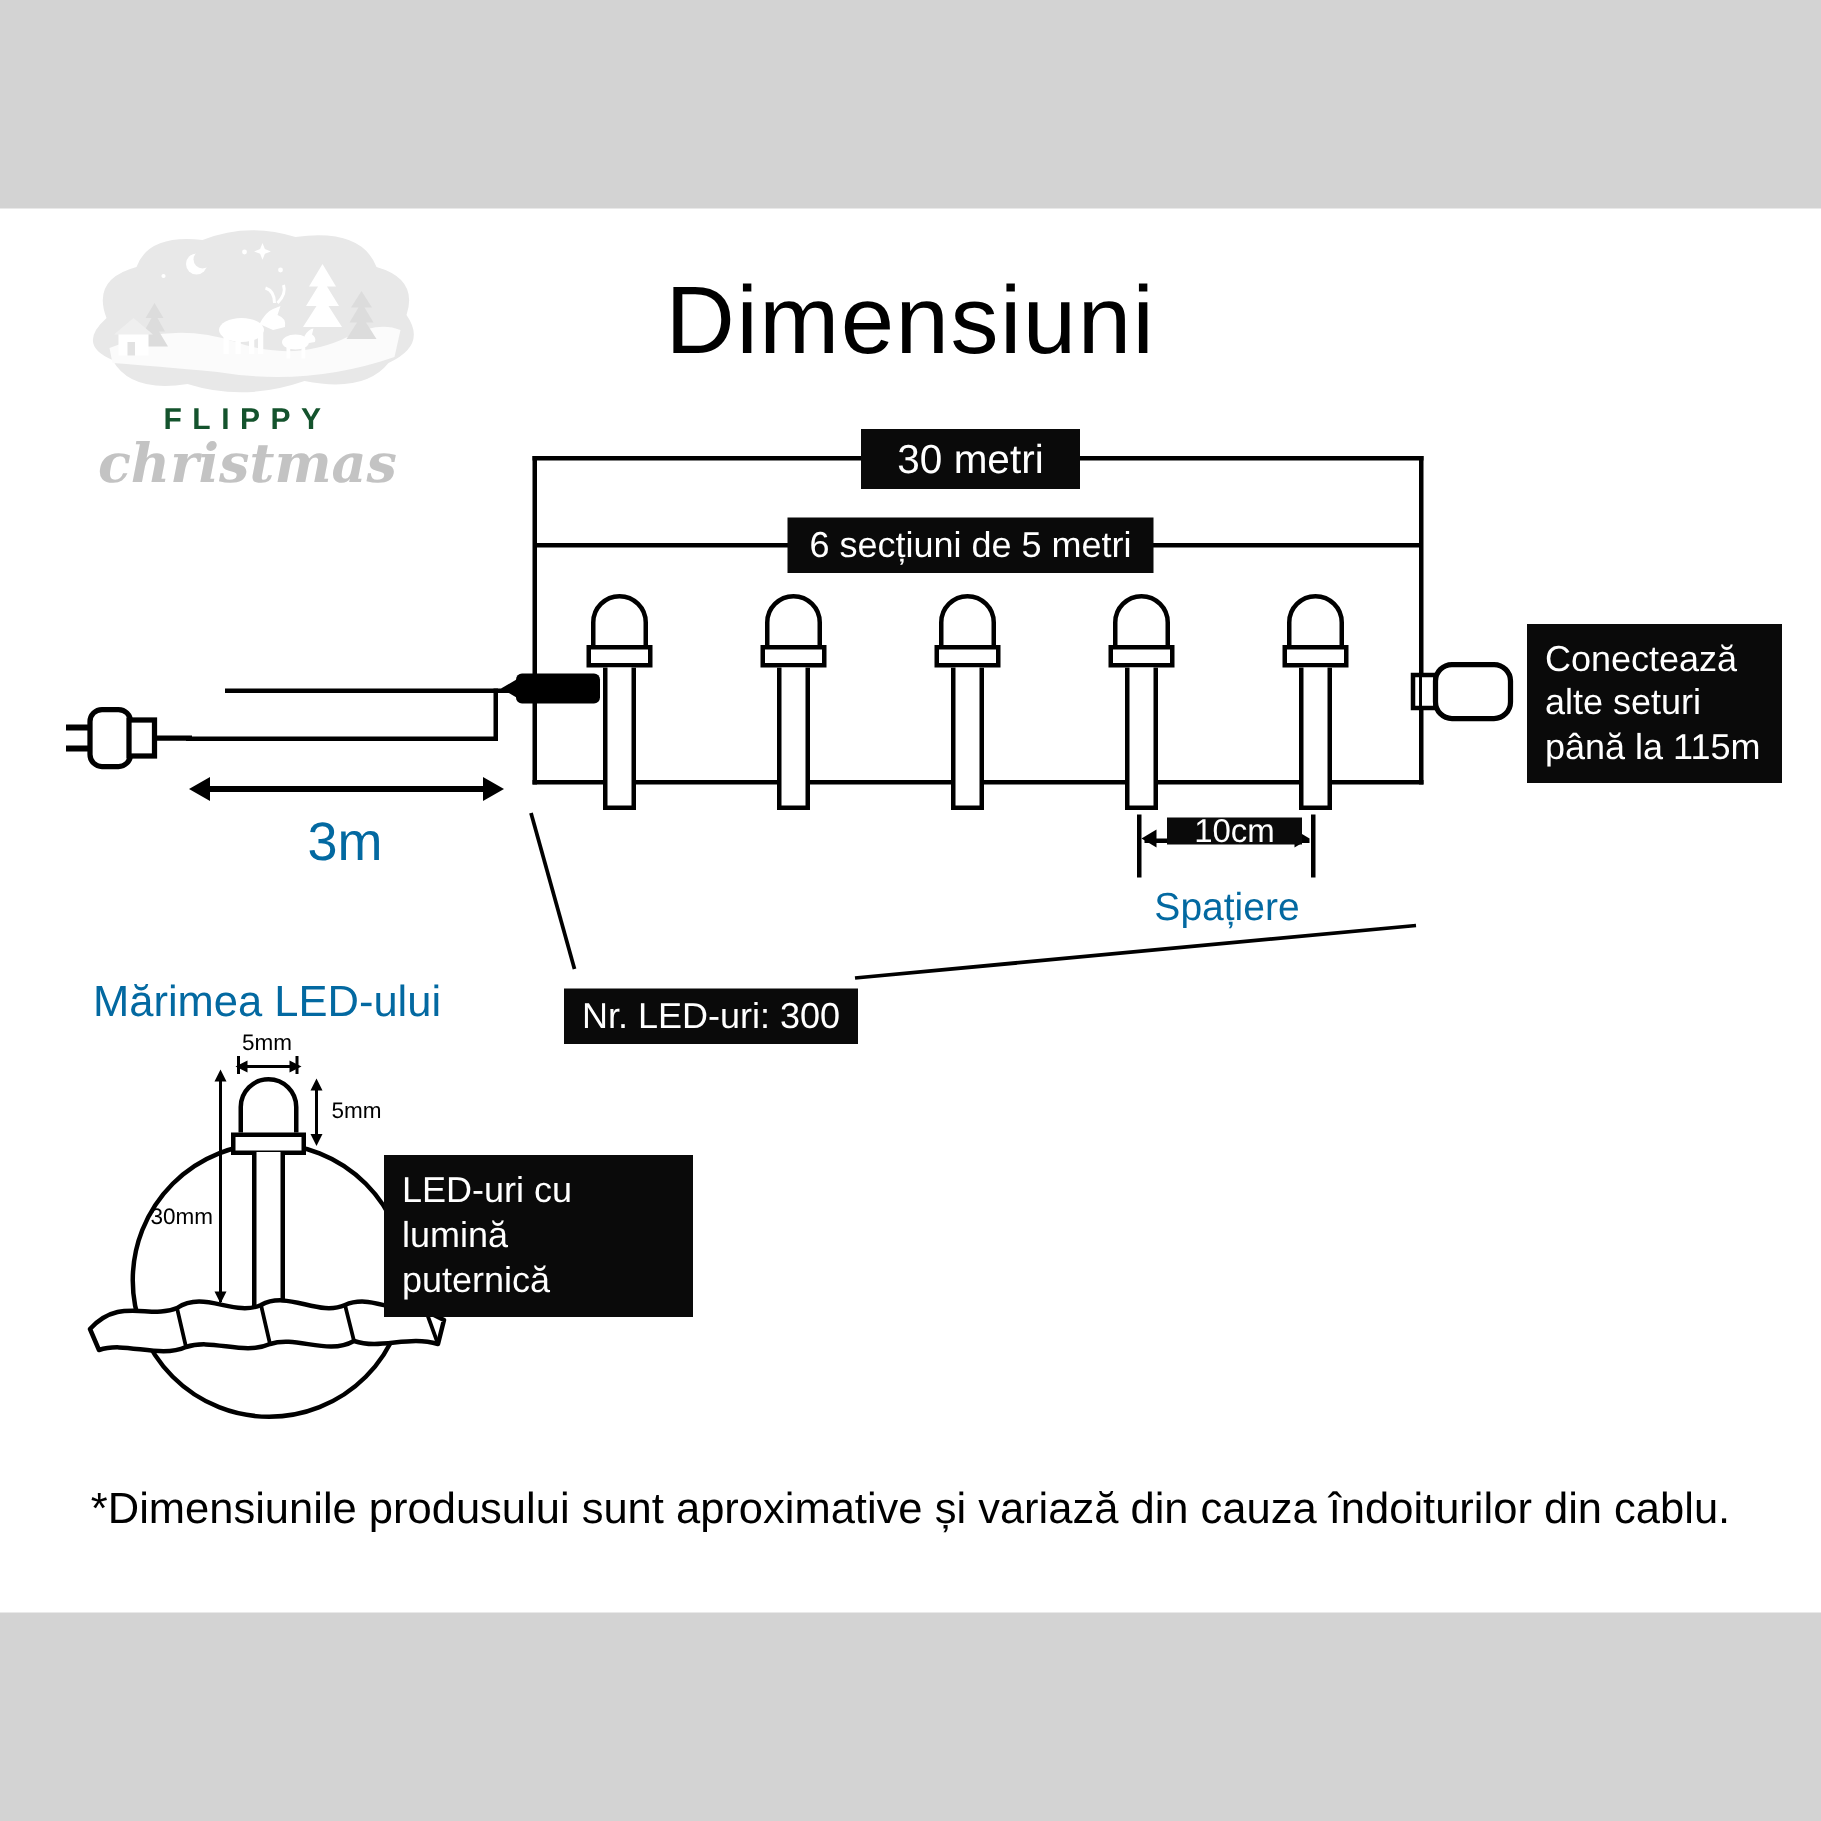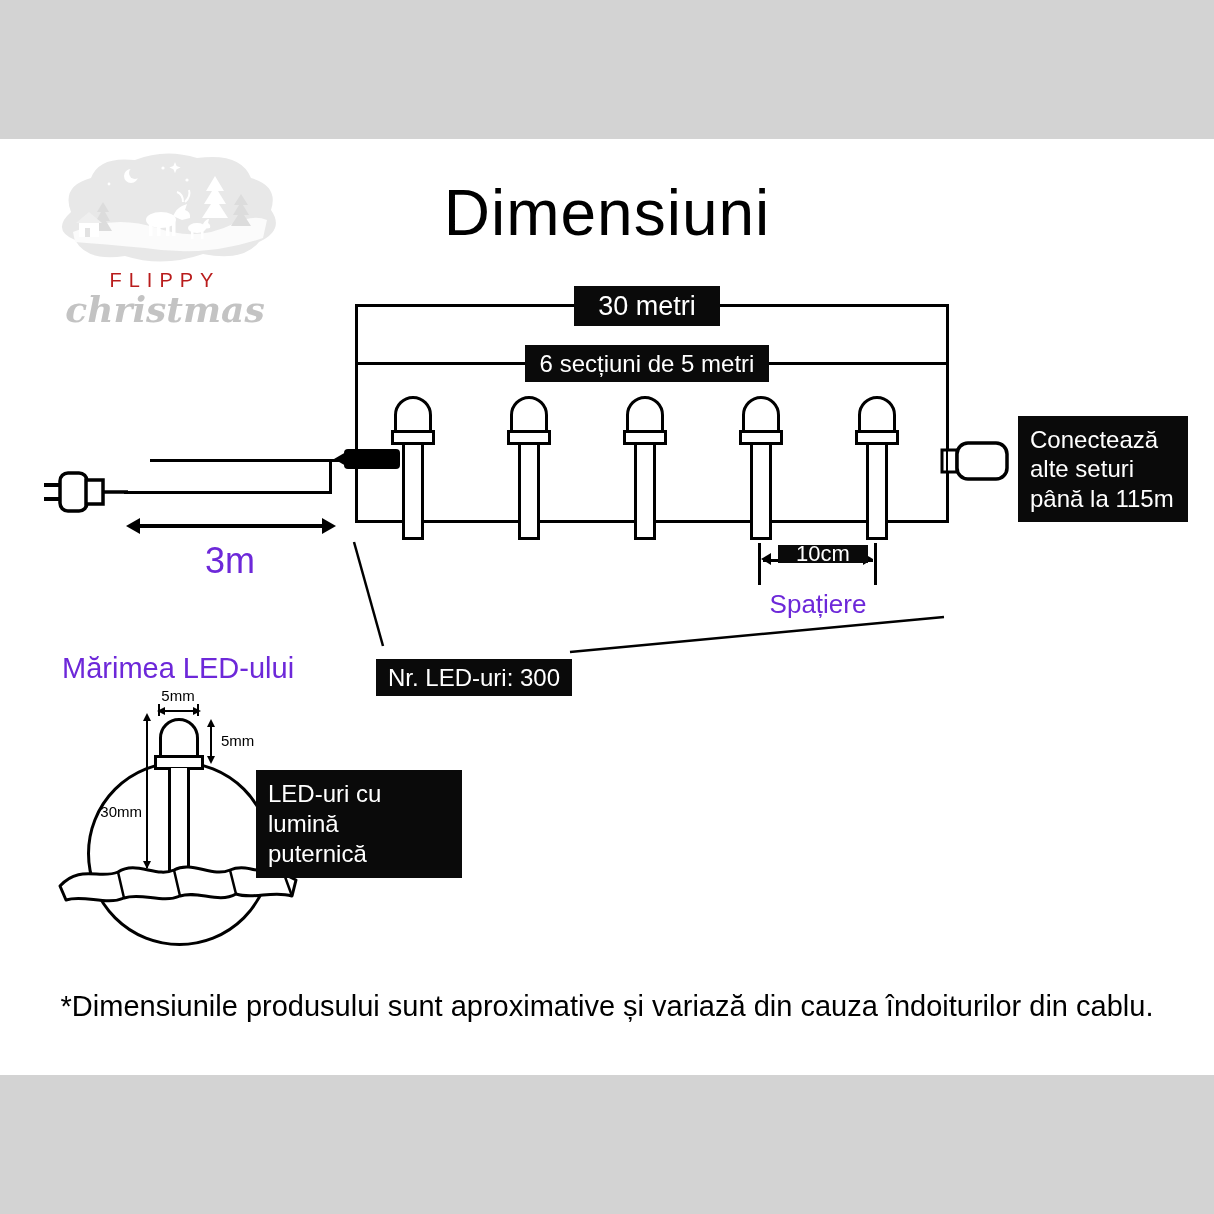--- a/index.html
+++ b/index.html
@@ -4,21 +4,21 @@
 <style>
   *{box-sizing:border-box;margin:0;padding:0}
   body{background:#d3d3d3;font-family:"Liberation Sans",sans-serif;color:#000}
   .page{position:relative;width:1214px;height:1214px;background:#d3d3d3;overflow:hidden}
   .panel{position:absolute;left:0;top:139px;width:1214px;height:936px;background:#fff}
   .abs{position:absolute}
   .hline,.vline{position:absolute;background:#000;z-index:2}
   .hline{height:3px}
   .vline{width:3px}
   .blabel{position:absolute;background:#0a0a0a;color:#fff;display:flex;align-items:center;justify-content:center;z-index:5;white-space:nowrap}
-  .txt{position:absolute;color:#6d28d9;z-index:5;white-space:nowrap}
+  .txt{position:absolute;color:#0369a1;z-index:5;white-space:nowrap}
   .tri{position:absolute;width:0;height:0;z-index:3}
   .tri-l{border-top:8px solid transparent;border-bottom:8px solid transparent;border-right:14px solid #000}
   .tri-r{border-top:8px solid transparent;border-bottom:8px solid transparent;border-left:14px solid #000}
   .tri-l-sm{border-top:6px solid transparent;border-bottom:6px solid transparent;border-right:10px solid #000}
   .tri-r-sm{border-top:6px solid transparent;border-bottom:6px solid transparent;border-left:10px solid #000}
   .tri-l-xs{border-top:4px solid transparent;border-bottom:4px solid transparent;border-right:8px solid #000}
   .tri-r-xs{border-top:4px solid transparent;border-bottom:4px solid transparent;border-left:8px solid #000}
   .tri-u-xs{border-left:4px solid transparent;border-right:4px solid transparent;border-bottom:8px solid #000}
   .tri-d-xs{border-left:4px solid transparent;border-right:4px solid transparent;border-top:8px solid #000}
   .title{position:absolute;left:0;top:176px;width:100%;text-align:center;font-size:64px;font-weight:400;letter-spacing:1px;z-index:5}
@@ -29,21 +29,21 @@
   .led .cap{position:absolute;left:0;top:34px;width:44px;height:15px;border:3px solid #000;background:#fff}
   .led .body{position:absolute;left:11px;top:49px;width:22px;height:95px;border:3px solid #000;border-top:none;background:#fff}
   
   .zoom-circle{position:absolute;left:87px;top:761px;width:185px;height:185px;border:3px solid #000;border-radius:50%;background:#fff;z-index:2}
   .d-bulb{position:absolute;left:159px;top:718px;width:40px;height:42px;border:3px solid #000;border-radius:20px 20px 5px 5px;background:#fff;z-index:3}
   .d-cap{position:absolute;left:154px;top:755px;width:50px;height:15px;border:3px solid #000;background:#fff;z-index:3}
   .d-body{position:absolute;left:168px;top:768px;width:22px;height:106px;border:3px solid #000;border-top:none;background:#fff;z-index:3}
   .dimtxt{position:absolute;font-size:15px;z-index:5;white-space:nowrap}
   
   .logo{position:absolute;left:45px;top:150px;width:240px;z-index:5;text-align:center}
-  .brand{margin-top:4px;font-size:20px;font-weight:400;letter-spacing:7px;color:#b91c1c}
+  .brand{margin-top:4px;font-size:20px;font-weight:700;letter-spacing:7px;color:#14532d}
   .script{margin-top:-4px;font-family:"DejaVu Serif",serif;font-style:italic;font-weight:700;font-size:36px;color:#c3c3c3}
   .connect-box{position:absolute;left:1018px;top:416px;width:170px;background:#0a0a0a;color:#fff;padding:9px 12px;font-size:24px;line-height:1.22;z-index:5}
   .callout-box{position:absolute;left:256px;top:770px;width:206px;background:#0a0a0a;color:#fff;padding:9px 12px;font-size:24px;line-height:1.25;z-index:5}
   .black-connector{position:absolute;left:344px;top:449px;width:56px;height:20px;background:#000;border-radius:4px;z-index:4}
   svg{display:block}
 </style>
 </head>
 <body>
 
 <div class="page">

